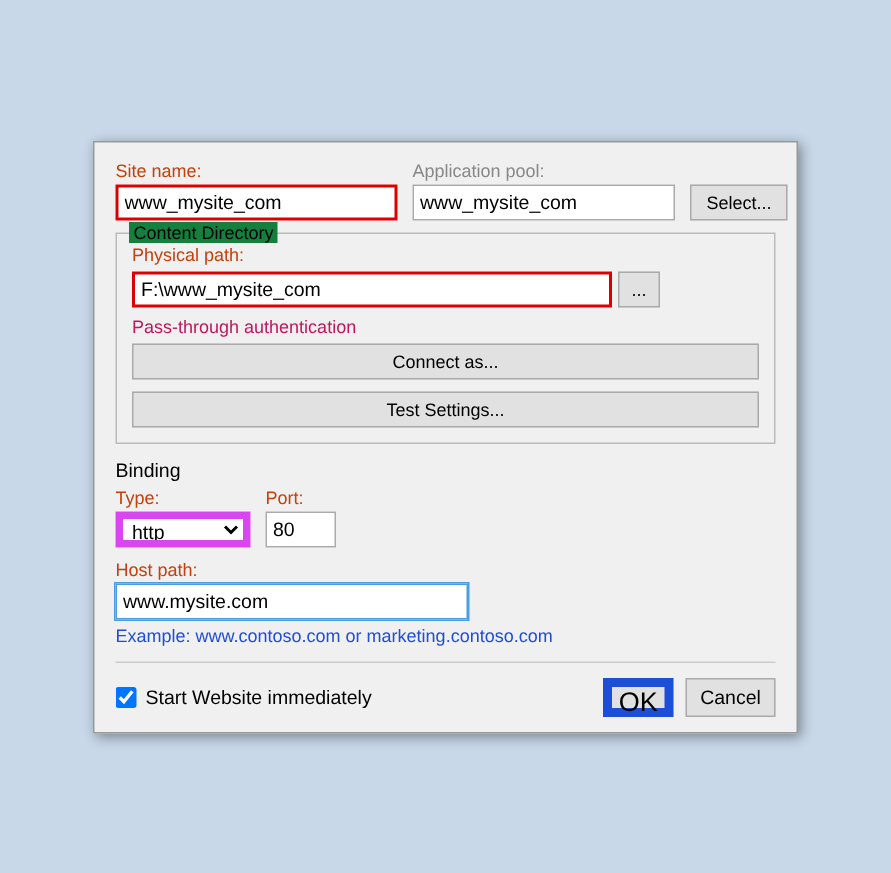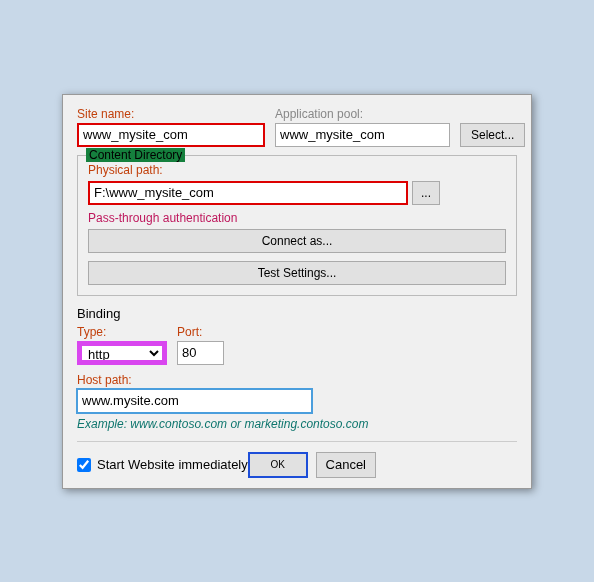--- a/index.html
+++ b/index.html
@@ -179,57 +179,56 @@
       width: 155px;
     }
     .port-input {
       width: 47px;
     }
     .hostname-input {
       width: 235px;
     }
     .example-text {
       font-size: 12px;
-      color: #0f766e;
+      color: #1d4ed8;
       margin-top: 4px;
-      font-style: italic;
     }
     .separator {
       border: none;
       border-top: 1px solid #ccc;
       margin: 10px 0;
     }
     .footer-row {
       display: flex;
       align-items: center;
-      justify-content: flex-start;
+      justify-content: space-between;
       margin-top: 4px;
     }
     .checkbox-label {
       display: flex;
       align-items: center;
       gap: 6px;
       font-size: 13px;
     }
     input[type="checkbox"] {
       width: 14px;
       height: 14px;
       cursor: pointer;
     }
     .dialog-buttons {
       display: flex;
       gap: 8px;
       justify-content: flex-end;
     }
     .ok-btn {
       height: 26px;
-      width: 60px;
-      font-size: 10px;
-      background: #e1e1e1;
-      border: 2px solid #1d4ed8;
+      width: 47px;
+      font-size: 18px;
+      background: #e1e1e1;
+      border: 6px solid #1d4ed8;
       cursor: pointer;
     }
     .cancel-btn {
       height: 26px;
       width: 60px;
       font-size: 13px;
       background: #e1e1e1;
       border: 1px solid #aaa;
       cursor: pointer;
     }

